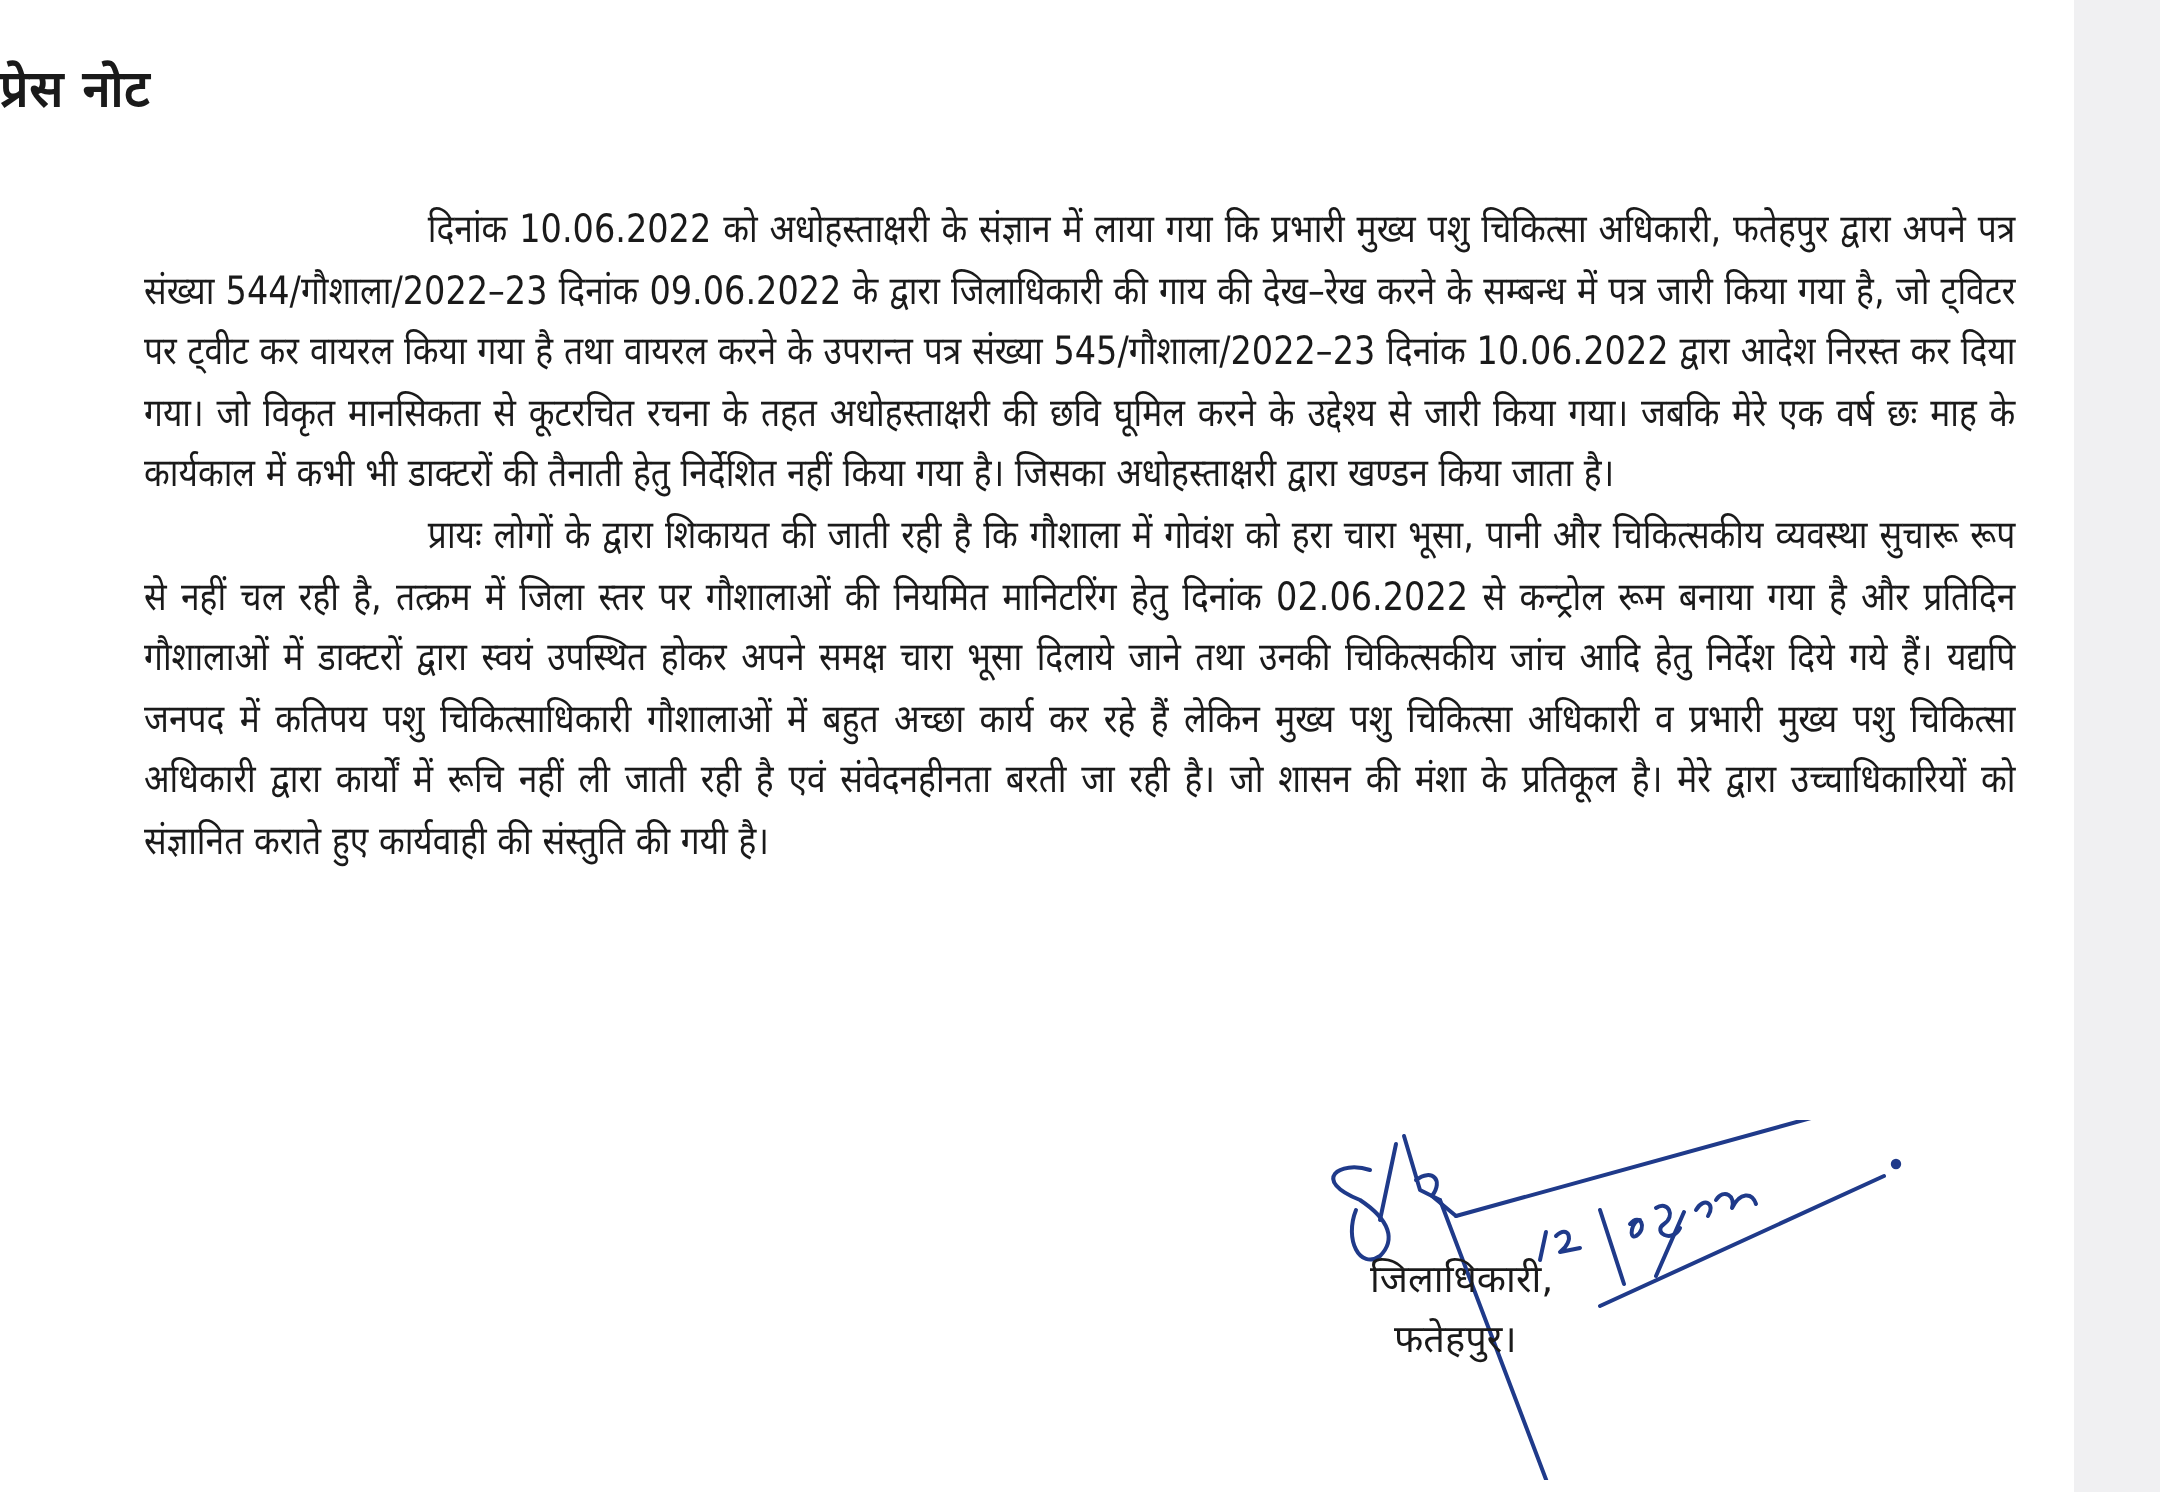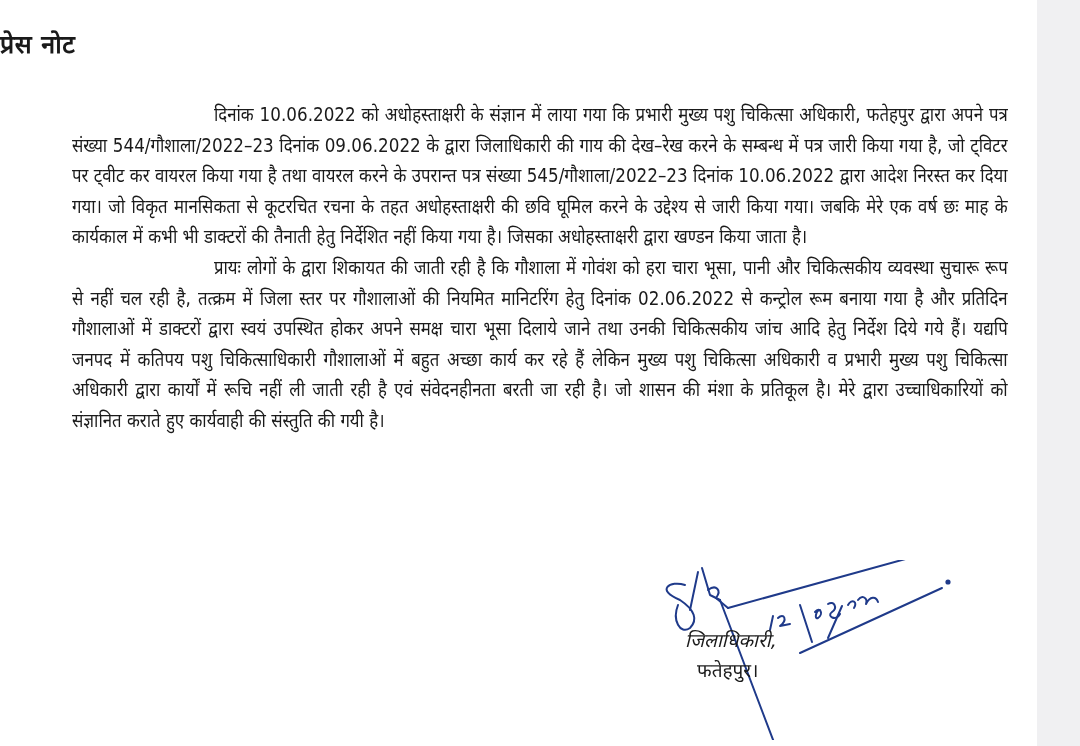--- a/index.html
+++ b/index.html
@@ -31,21 +31,21 @@
   .para { margin: 0; text-indent: 165px; text-align: justify; }
   .para.last { text-align-last: left; }
   .sig-block {
     position: absolute; left: 650px; top: 560px; width: 340px; height: 180px;
   }
   .sig-svg { position: absolute; left: 0; top: 0; }
   .designation {
     position: absolute; left: 685px; top: 625px;
     font-size: 19px; line-height: 30px;
   }
-  .designation .d1 { display: block; font-style: italic; }
+  .designation .d1 { display: block; }
   .designation .d2 { display: block; padding-left: 12px; }
 </style>
 </head>
 <body>
 
 <div class="page">
   <div class="title">प्रेस नोट</div>
 
   <div class="body-text">
     <p class="para">दिनांक 10.06.2022 को अधोहस्ताक्षरी के संज्ञान में लाया गया कि प्रभारी मुख्य पशु चिकित्सा अधिकारी,  फतेहपुर द्वारा अपने पत्र संख्या 544/गौशाला/2022–23 दिनांक 09.06.2022 के द्वारा जिलाधिकारी की गाय की देख–रेख करने के सम्बन्ध में पत्र जारी किया गया है, जो ट्विटर पर ट्वीट कर वायरल किया गया है तथा वायरल करने के उपरान्त पत्र संख्या 545/गौशाला/2022–23 दिनांक 10.06.2022 द्वारा आदेश निरस्त कर दिया गया। जो विकृत मानसिकता से कूटरचित रचना के तहत अधोहस्ताक्षरी की छवि घूमिल करने के उद्देश्य से जारी किया गया। जबकि मेरे एक वर्ष छः माह के कार्यकाल में कभी भी डाक्टरों की तैनाती हेतु निर्देशित नहीं किया गया है। जिसका अधोहस्ताक्षरी द्वारा खण्डन किया जाता है।</p>

